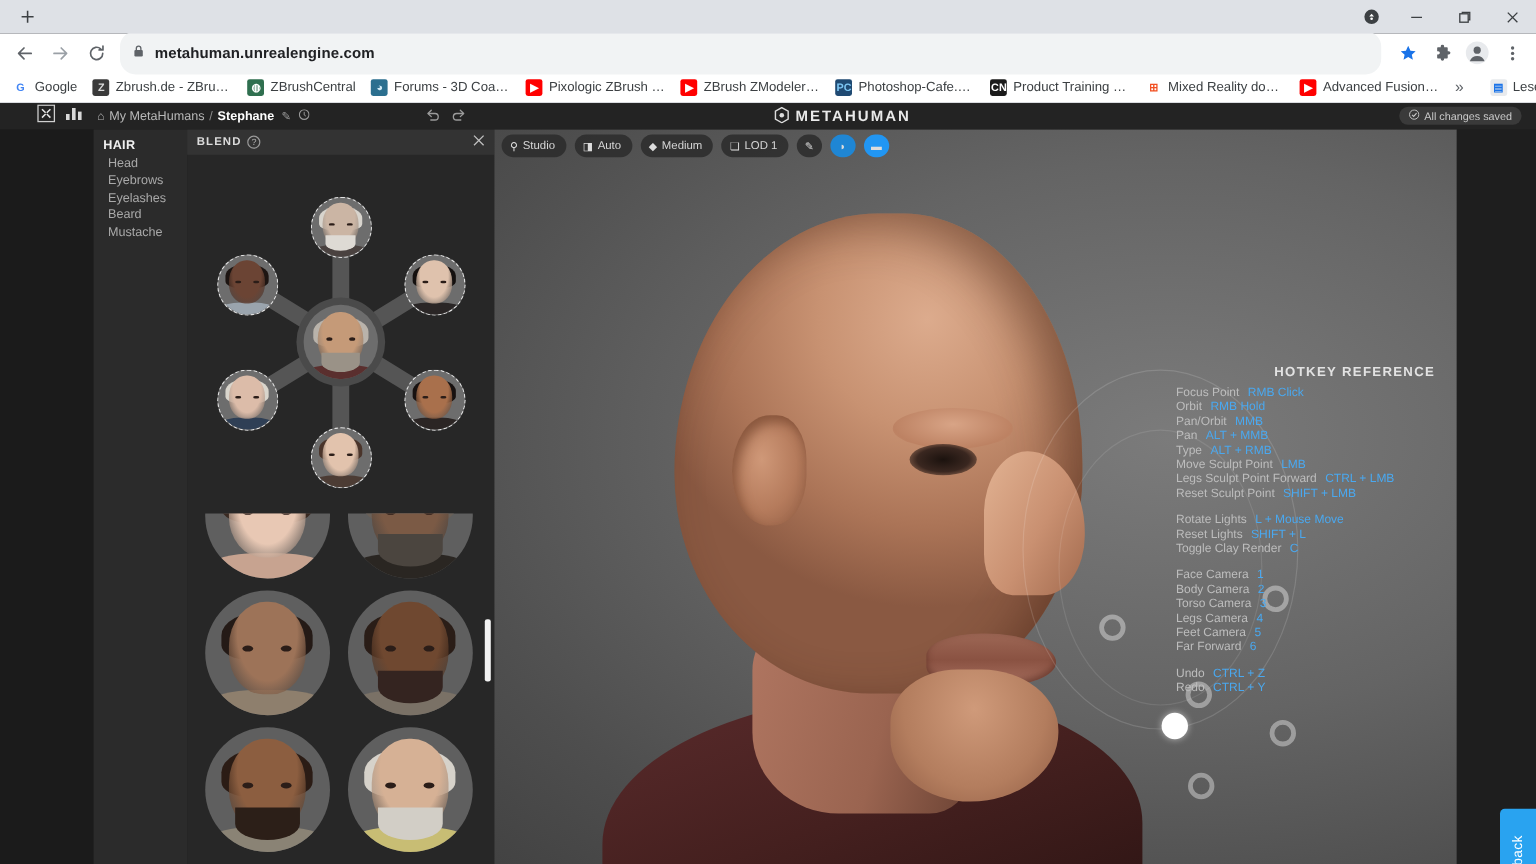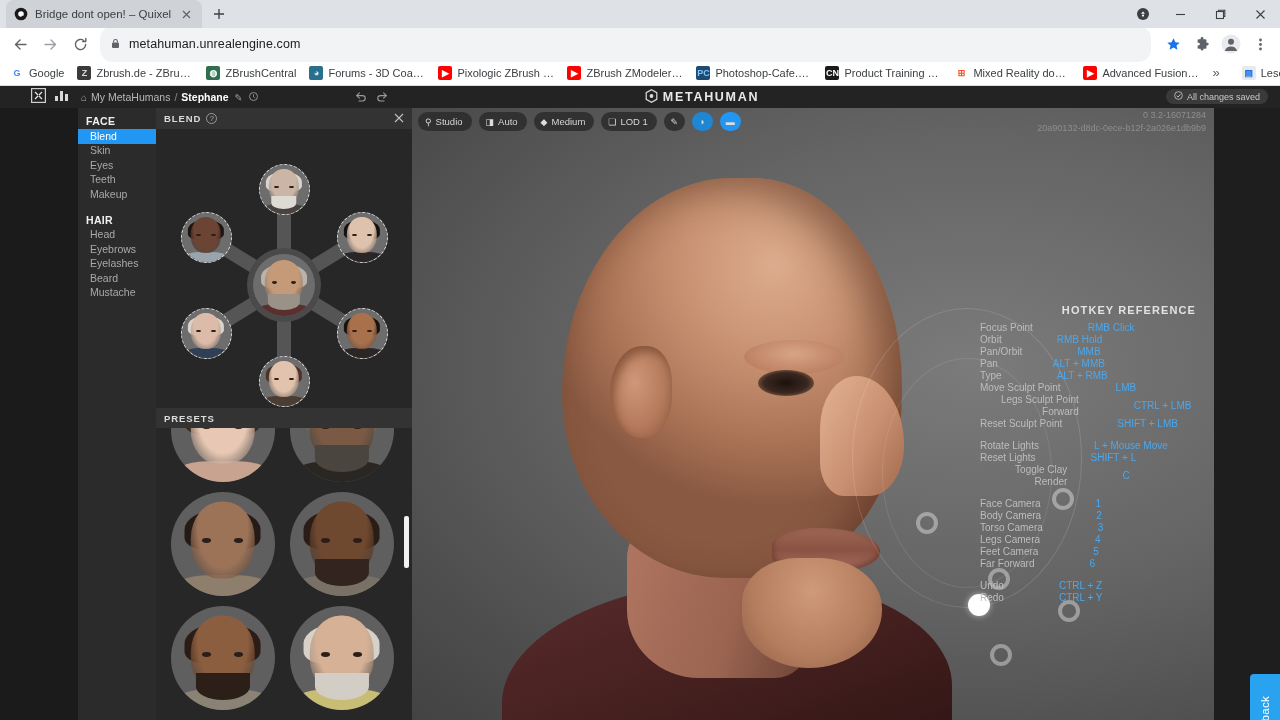--- a/index.html
+++ b/index.html
@@ -51,21 +51,21 @@
   .toolbar {
     height: 32px; background: #ffffff; display: flex; align-items: center;
     padding: 0 6px; gap: 2px;
   }
   .tb-btn {
     width: 28px; height: 28px; border-radius: 50%; display: flex;
     align-items: center; justify-content: center; color: #5f6368; flex: 0 0 28px;
   }
   .omnibox {
     flex: 1 1 auto; height: 36px; background: #f1f3f4; border-radius: 13px;
-    margin: 0 6px 0 4px; display: flex; align-items: center; padding: 16px 10px; gap: 8px;
+    margin: 0 6px 0 4px; display: flex; align-items: center; padding: 16px 10px; gap: 8px; font-weight: bold;
   }
   .omnibox .url { font-size: 12.5px; color: #202124; letter-spacing: .1px; }
   .tb-right { display: flex; align-items: center; gap: 1px; }
 
   .bookmarks {
     height: 26px; background: #ffffff; display: flex; align-items: center;
     padding: 0 4px; gap: 1px; border-bottom: 1px solid #dadce0; overflow: hidden;
   }
   .bm {
     display: flex; align-items: center; gap: 5px; padding: 2px 6px;
@@ -331,21 +331,21 @@
   }
   .hk-title {
     text-align: right; font-size: 11px; font-weight: bold; letter-spacing: 1.1px;
     color: #e2e2e2; margin-bottom: 6px;
   }
   .hk-row {
     display: flex; align-items: center;
     font-size: 10px; line-height: 12px; gap: 7px;
   }
   .hk-row .k { color: #bdbdbd; text-align: right; }
-  .hk-row .v { color: #4aa8ef; width: 74px; text-align: left; margin-left: 48px; }
+  .hk-row .v { color: #4aa8ef; width: 74px; text-align: left; }
   .hk-gap { height: 10px; }
 
   
   .feedback {
     position: absolute; right: 0; top: 588px; width: 30px; height: 97px;
     background: #29a3f0; border-radius: 4px 0 0 4px; z-index: 12;
     display: flex; align-items: center; justify-content: center;
   }
   .feedback span {
     writing-mode: vertical-rl; transform: rotate(180deg);
@@ -355,35 +355,20 @@
     position: absolute; right: 0; top: 22px; width: 66px; height: 612px;
     background: #1e1e1e;
   }
 </style>
 </head>
 <body>
 
 <div id="browser">
 
   <div class="tabstrip">
-    <div class="tab inactive">
-      <span class="tab-favicon">
-        <svg width="14" height="14" viewBox="0 0 14 14">
-            <circle cx="7" cy="7" r="6.3" fill="#1a1a1a"></circle>
-            <path d="M4.2 7a2.8 2.8 0 1 1 5.6 0 2.8 2.8 0 0 1-5.6 0z" fill="#fff"></path>
-            <path d="M8.3 8.4l2.3 2.4-1.6.6-1.5-2.1z" fill="#1a1a1a"></path>
-          </svg>
-      </span>
-      <span class="tab-title">Bridge dont open! – Quixel</span>
-      <span class="tab-close">
-        <svg width="9" height="9" viewBox="0 0 9 9">
-            <path d="M1 1l7 7M8 1l-7 7" stroke="#5f6368" stroke-width="1.2" fill="none"></path>
-          </svg>
-      </span>
-    </div>
     <div class="newtab">
       <svg width="12" height="12" viewBox="0 0 12 12">
           <path d="M6 1v10M1 6h10" stroke="#3c4043" stroke-width="1.3" fill="none"></path>
         </svg>
     </div>
     <div class="winctl">
       <div class="win-sync">
         <svg width="14" height="14" viewBox="0 0 14 14">
             <circle cx="7" cy="7" r="6" fill="#3c4043"></circle>
             <path d="M7 4.4l2 2.3H5z" fill="#fff"></path>
@@ -575,28 +560,20 @@
               <path d="M3 5.2l1.5 1.5L7.2 3.6" stroke="#c9c9c9" stroke-width="1" fill="none"></path>
             </svg>
         </span>
         <span>All changes saved</span>
       </div>
     </div>
 
     <div class="nav-rail"></div>
 
     <div class="cats" id="cats">
-        <div class="cat-group">
-          <div class="cat-title">FACE</div>
-          <div class="cat-item active">Blend</div>
-          <div class="cat-item">Skin</div>
-          <div class="cat-item">Eyes</div>
-          <div class="cat-item">Teeth</div>
-          <div class="cat-item">Makeup</div>
-        </div>
         <div class="cat-group">
           <div class="cat-title">HAIR</div>
           <div class="cat-item">Head</div>
           <div class="cat-item">Eyebrows</div>
           <div class="cat-item">Eyelashes</div>
           <div class="cat-item">Beard</div>
           <div class="cat-item">Mustache</div>
         </div>
       </div>
 
@@ -679,23 +656,20 @@
               <div class="torso" style="background: rgb(90, 47, 46);"></div>
               <div class="hair" style="background: rgb(185, 179, 171);"></div>
               <div class="skin" style="background: radial-gradient(at 50% 35%, rgb(197, 154, 120) 0%, rgb(197, 154, 120) 55%, rgba(0, 0, 0, 0.32) 100%);"></div>
               <div class="eyeL"></div>
               <div class="eyeR"></div>
               <div class="beard" style="background: rgb(154, 146, 135);"></div>
             </div>
           </div>
         </div>
 
-      <div class="presets-head">
-        <span class="t">PRESETS</span>
-      </div>
       <div class="presets">
         <div class="pgrid" id="pgrid">
             <div class="pcell">
               <div class="face">
                 <div class="torso" style="background: rgb(199, 163, 144);"></div>
                 <div class="hair" style="background: rgb(58, 42, 34);"></div>
                 <div class="skin" style="background: radial-gradient(at 50% 35%, rgb(232, 200, 180) 0%, rgb(232, 200, 180) 55%, rgba(0, 0, 0, 0.32) 100%);"></div>
                 <div class="eyeL"></div>
                 <div class="eyeR"></div>
               </div>
@@ -799,24 +773,20 @@
             <span class="g">✎</span>
           </div>
           <div class="pill sq accentdark">
             <span class="g">◗</span>
           </div>
           <div class="pill sq accent">
             <span class="g">▬</span>
           </div>
         </div>
 
-      <div class="vp-version">
-        <div>0 3.2-16071284</div>
-        <div>20a90132-d8dc-0ece-b12f-2a026e1db9b9</div>
-      </div>
 
       <div class="hotkeys">
         <div class="hk-title">HOTKEY REFERENCE</div>
         <div id="hklist">
             <div class="hk-row">
               <span class="k">Focus Point</span>
               <span class="v">RMB Click</span>
             </div>
             <div class="hk-row">
               <span class="k">Orbit</span>

